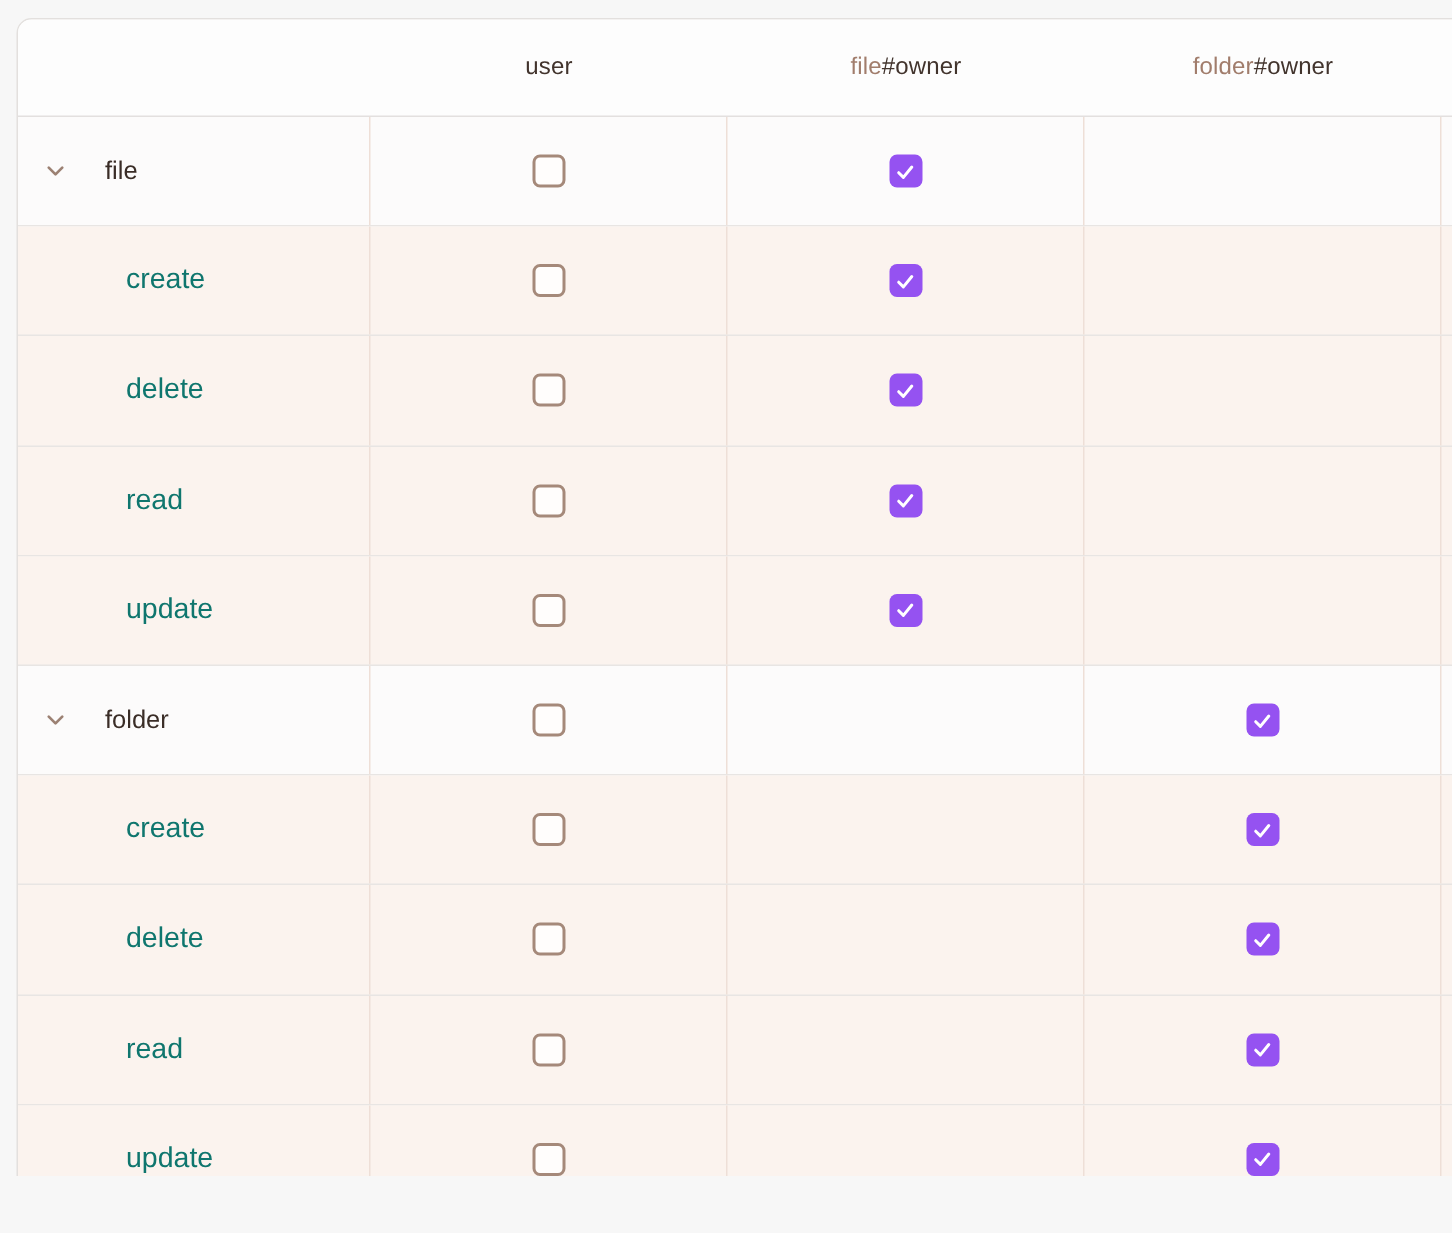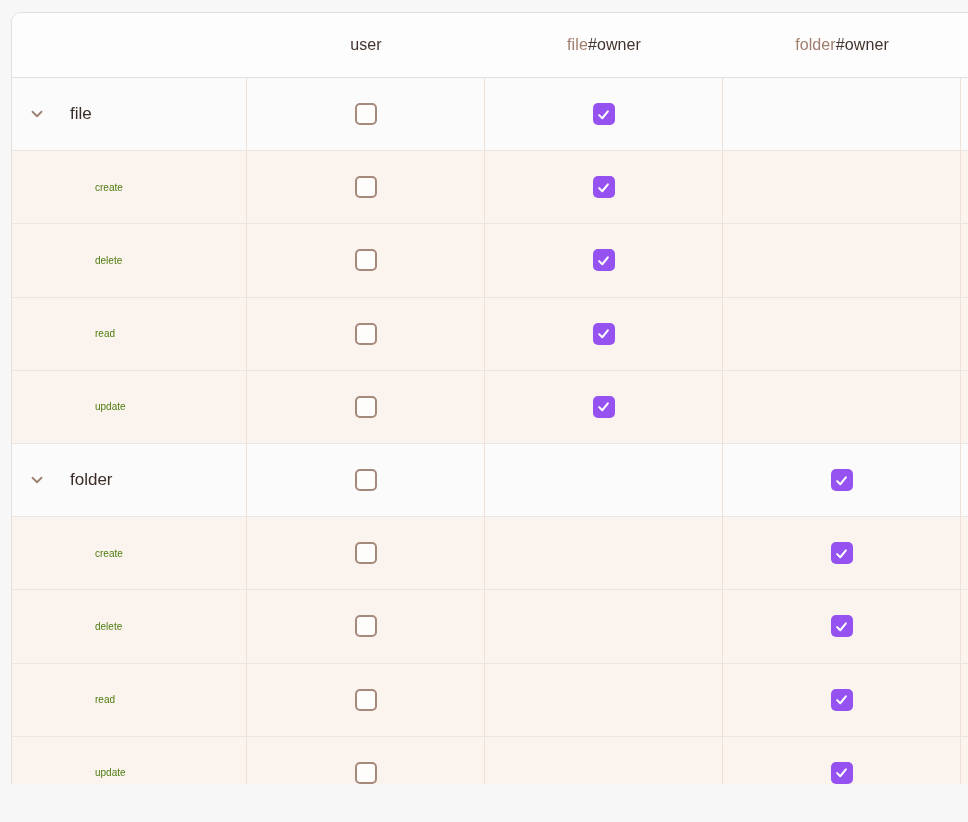--- a/index.html
+++ b/index.html
@@ -72,21 +72,21 @@
     display: inline-flex;
     align-items: center;
     justify-content: center;
     color: #9c8173;
     cursor: pointer;
     flex: 0 0 auto;
   }
   .chevron svg { width: 18px; height: 18px; }
 
   .parent-label { font-size: 17px; color: #3a2d27; }
-  .child-label  { font-size: 10px; color: #4d7c0f; margin-left: 11px; }
+  .child-label  { font-size: 19px; color: #0f766e; }
 
   .checkbox {
     width: 22px;
     height: 22px;
     border-radius: 5px;
     display: none;
     align-items: center;
     justify-content: center;
     cursor: pointer;
   }

